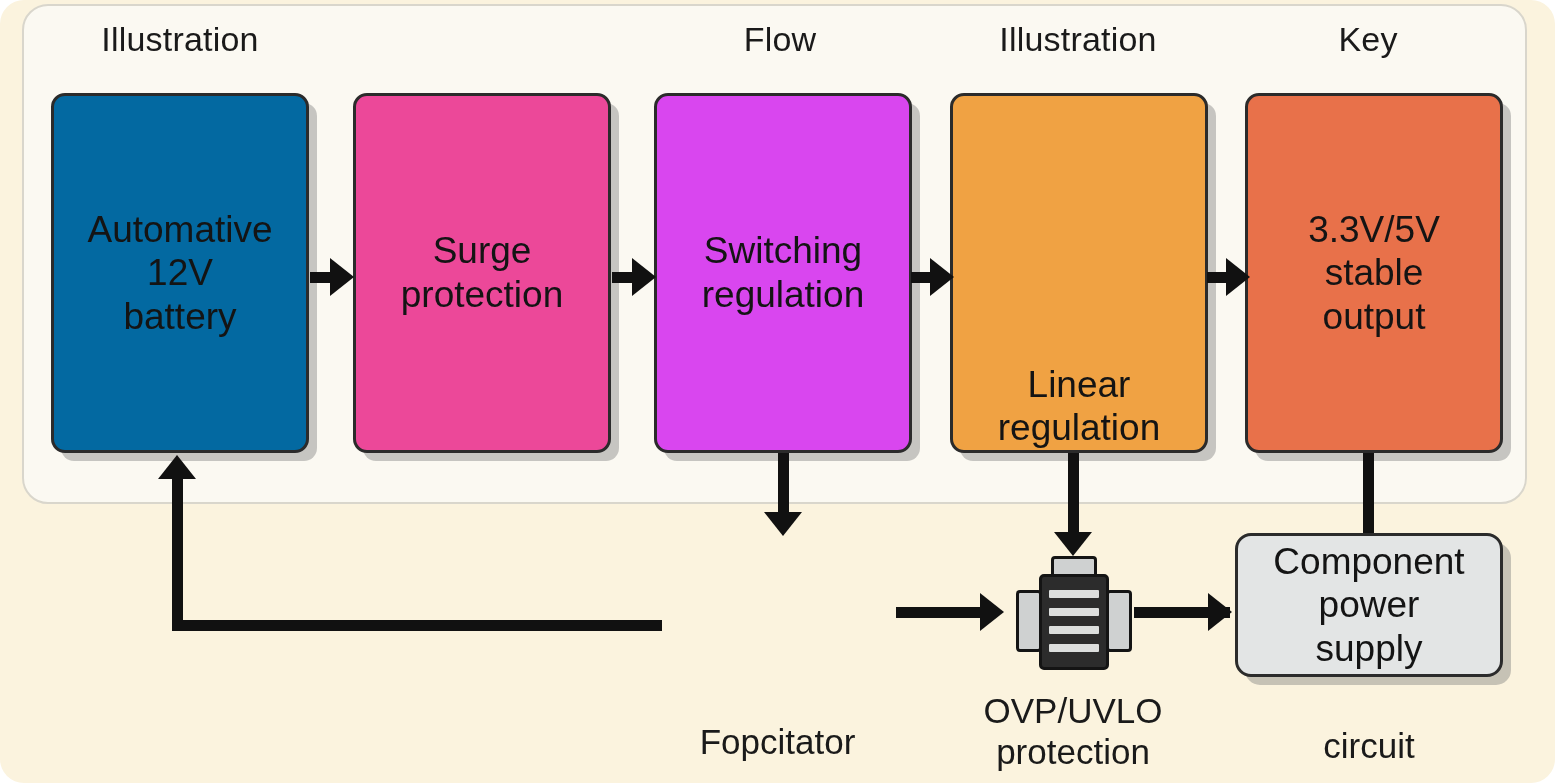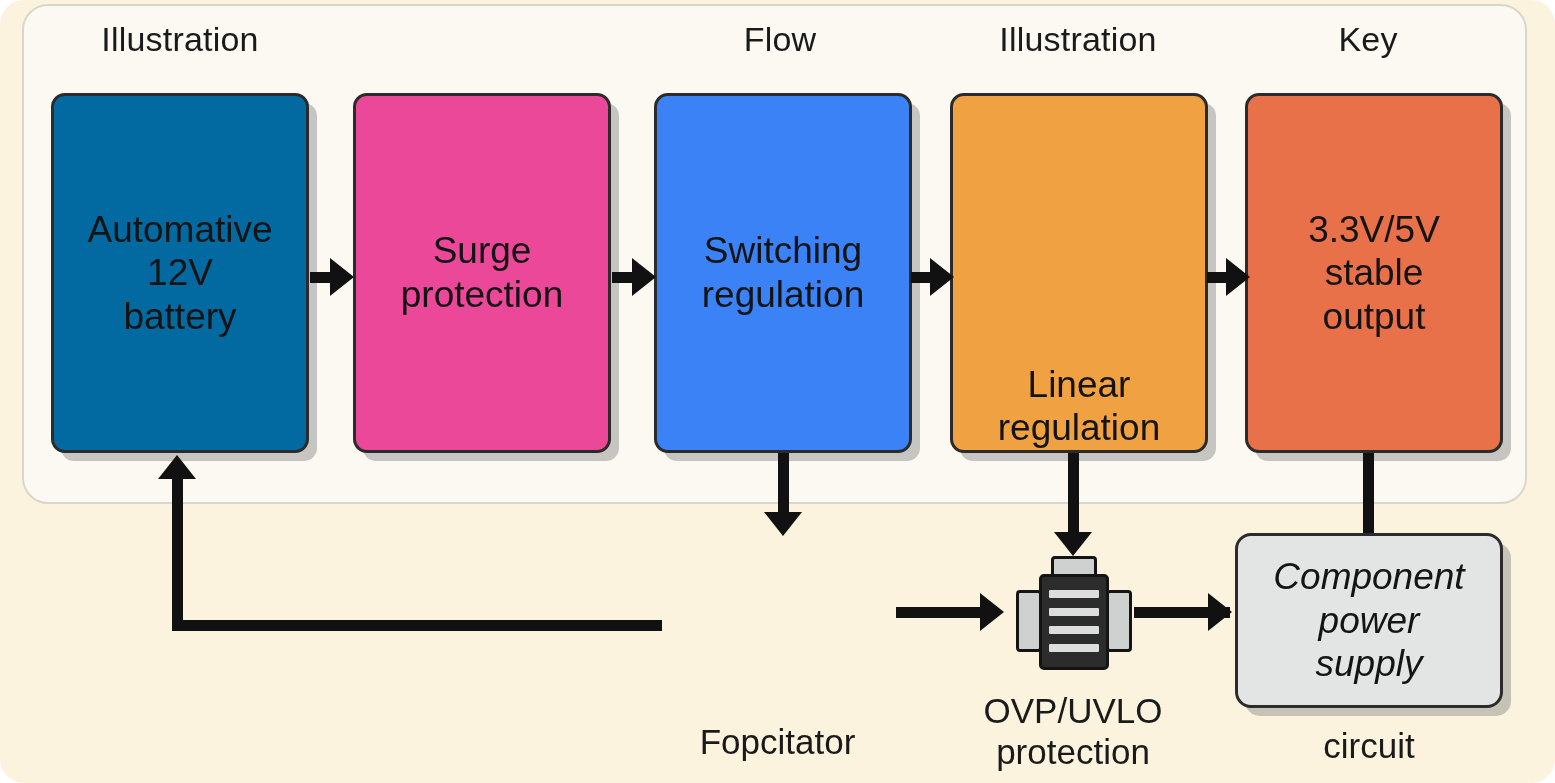--- a/index.html
+++ b/index.html
@@ -58,38 +58,37 @@
   .box.top {
     top: 93px;
     width: 258px;
     height: 360px;
     font-size: 37px;
   }
   .box .label { padding: 0 10px; }
 
   .fill-white  { background: #0369a1; }
   .fill-teal   { background: #ec4899; }
-  .fill-yellow { background: #3b82f6; }
+  .fill-yellow { background: #d946ef; }
   .fill-orange { background: #f0a243; }
   .fill-red    { background: #e8714a; }
   .fill-gold   { background: #f5cf5e; }
   .fill-gray   { background: #e3e5e5; }
 
   
   .box.bottom {
     font-size: 37px;
   }
   #box-voltage-regulator {
     left: 656px; top: 538px; width: 243px; height: 148px;
     border-radius: 16px;
   }
   #box-component-power {
-    left: 1235px; top: 533px; width: 268px; height: 175px;
+    left: 1235px; top: 533px; width: 268px; height: 144px;
     border-radius: 16px;
-    font-style: italic;
   }
 
   
   .caption {
     position: absolute;
     text-align: center;
     font-size: 35px;
     color: #1a1a1a;
     white-space: nowrap;
   }

